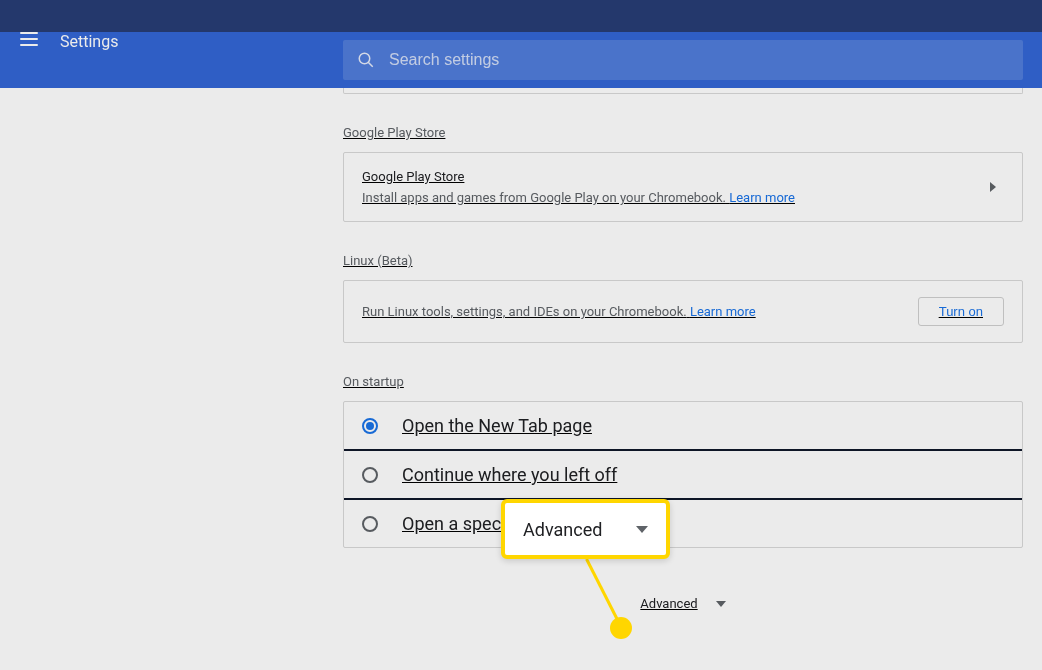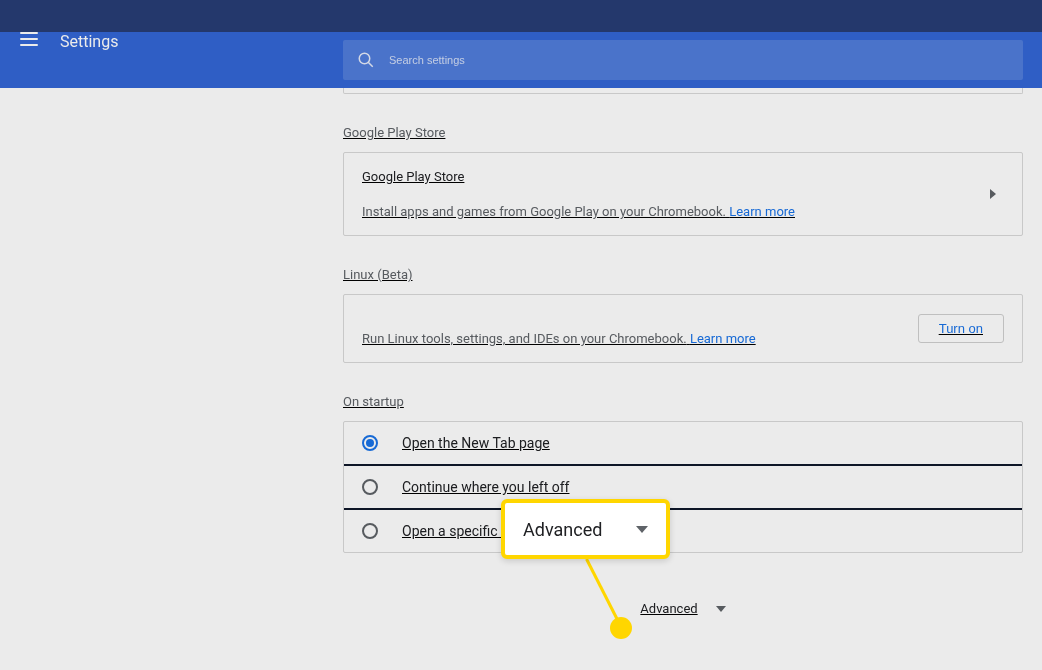--- a/index.html
+++ b/index.html
@@ -67,21 +67,21 @@
       height: 18px;
       margin-right: 14px;
       opacity: 0.85;
     }
     .search-input {
       flex: 1;
       background: transparent;
       border: none;
       outline: none;
       color: #fff;
-      font-size: 11px;
+      font-size: 16px;
     }
     .search-input::placeholder {
       color: rgba(255,255,255,0.75);
     }
     .content {
       padding-left: 343px;
       padding-right: 19px;
       padding-top: 0;
       text-decoration: underline;
     }
@@ -112,21 +112,20 @@
       flex: 1;
     }
     .card-title {
       font-size: 13px;
       color: #202124;
       margin-bottom: 6px;
     }
     .card-desc {
       font-size: 13px;
       color: #5f6368;
-      margin-top: 20px;
     }
     .learn-more {
       color: #1a73e8;
       cursor: pointer;
     }
     .chevron-right {
       width: 0;
       height: 0;
       border-top: 5px solid transparent;
       border-bottom: 5px solid transparent;
@@ -170,21 +169,21 @@
       border-color: #1a73e8;
     }
     .radio.selected::after {
       content: "";
       width: 8px;
       height: 8px;
       background: #1a73e8;
       border-radius: 50%;
     }
     .radio-label {
-      font-size: 14px;
+      font-size: 18px;
       color: #202124;
     }
     .advanced-row {
       display: flex;
       align-items: center;
       justify-content: center;
       margin-top: 48px;
       gap: 18px;
     }
     .advanced-label {

